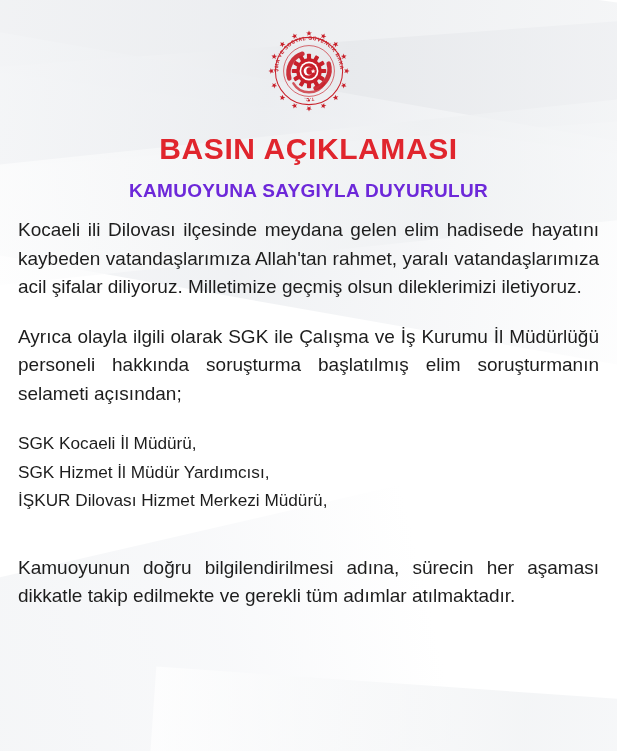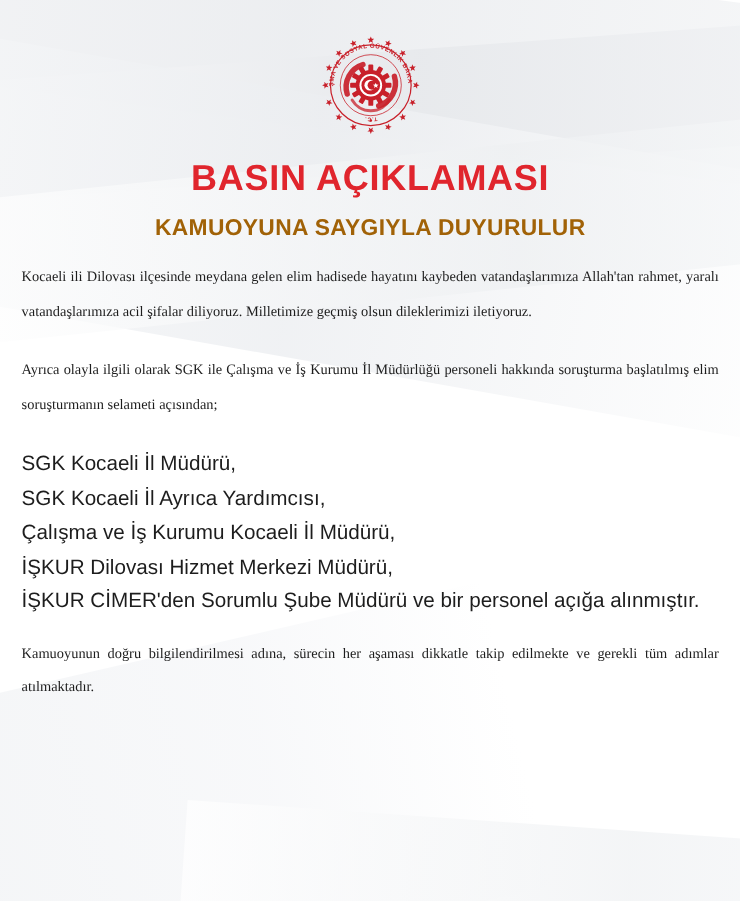--- a/index.html
+++ b/index.html
@@ -114,45 +114,45 @@
   }
 
   .title-sub {
     position: absolute;
     left: 0; right: 0;
     top: 180px;
     text-align: center;
     font-size: 19px;
     font-weight: bold;
     letter-spacing: 0.3px;
-    color: #a16207;
+    color: #6d28d9;
     font-family: "Liberation Sans", sans-serif;
   }
 
   
   .body-block {
     position: absolute;
     left: 18px;
     right: 18px;
     top: 216px;
   }
 
   .para {
-    font-size: 12px;
+    font-size: 19px;
     line-height: 28.5px;
     color: #1d1d1d;
     text-align: justify;
     text-justify: inter-word;
     margin-bottom: 21px;
-    font-family: Liberation Serif, serif;
+    font-family: Liberation Sans, sans-serif;
   }
   .para:last-child { margin-bottom: 0; }
 
   .list-block {
-    margin-bottom: 15px;
+    margin-bottom: 39px;
   }
 
   .list-item {
     font-size: 17.2px;
     line-height: 28.5px;
     color: #1d1d1d;
     text-align: left;
     font-family: "Liberation Sans", sans-serif;
   }
 
@@ -312,23 +312,21 @@
 
     <div class="body-block">
 
       <p class="para">Kocaeli ili Dilovası ilçesinde meydana gelen elim hadisede hayatını kaybeden vatandaşlarımıza Allah'tan rahmet, yaralı vatandaşlarımıza acil şifalar diliyoruz. Milletimize geçmiş olsun dileklerimizi iletiyoruz.</p>
 
 
       <p class="para">Ayrıca olayla ilgili olarak SGK ile Çalışma ve İş Kurumu İl Müdürlüğü personeli hakkında soruşturma başlatılmış elim soruşturmanın selameti açısından;</p>
 
       <div class="list-block">
         <div class="list-item">SGK Kocaeli İl Müdürü,</div>
-        <div class="list-item">SGK Kocaeli İl Ayrıca Yardımcısı,</div>
-        <div class="list-item">Çalışma ve İş Kurumu Kocaeli İl Müdürü,</div>
+        <div class="list-item">SGK Hizmet İl Müdür Yardımcısı,</div>
         <div class="list-item">İŞKUR Dilovası Hizmet Merkezi Müdürü,</div>
-        <div class="list-item justified">İŞKUR CİMER'den Sorumlu Şube Müdürü ve bir personel açığa alınmıştır.</div>
       </div>
 
       <p class="para">Kamuoyunun doğru bilgilendirilmesi adına, sürecin her aşaması dikkatle takip edilmekte ve gerekli tüm adımlar atılmaktadır.</p>
 
     </div>
   </div>
 </div>
 
 </body></html>

